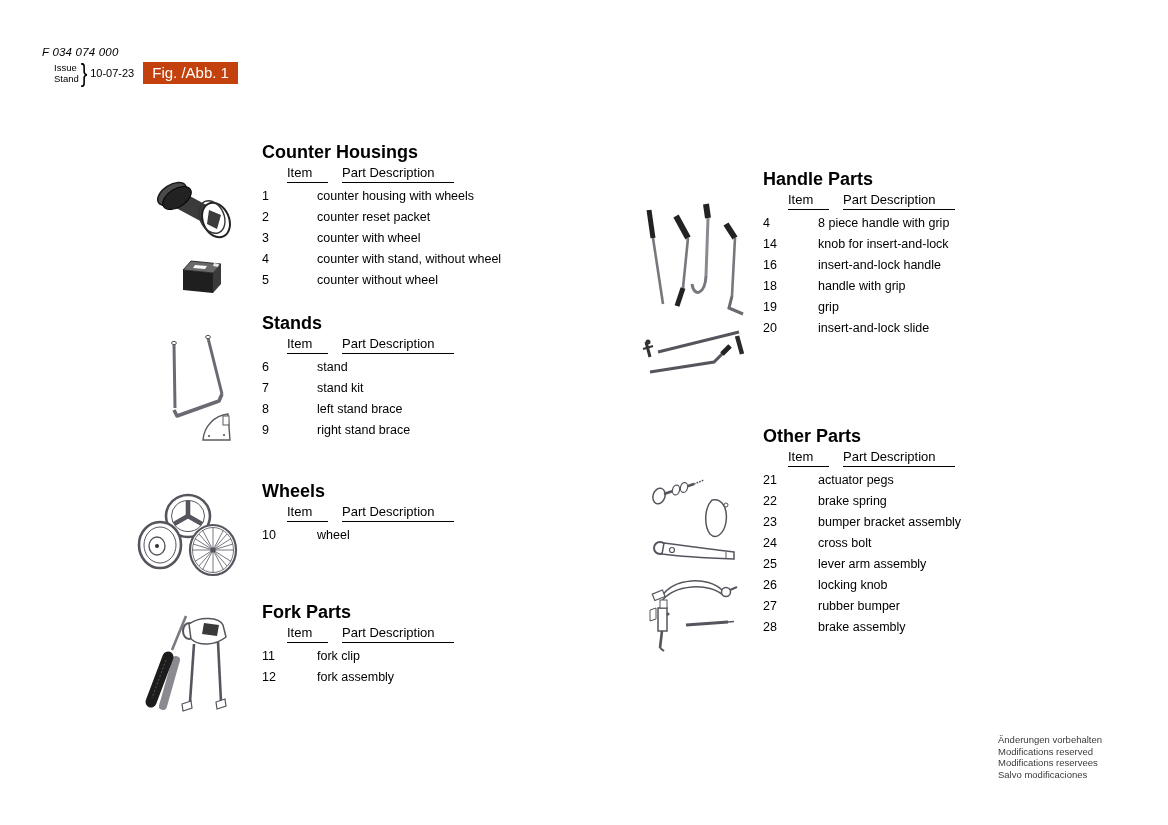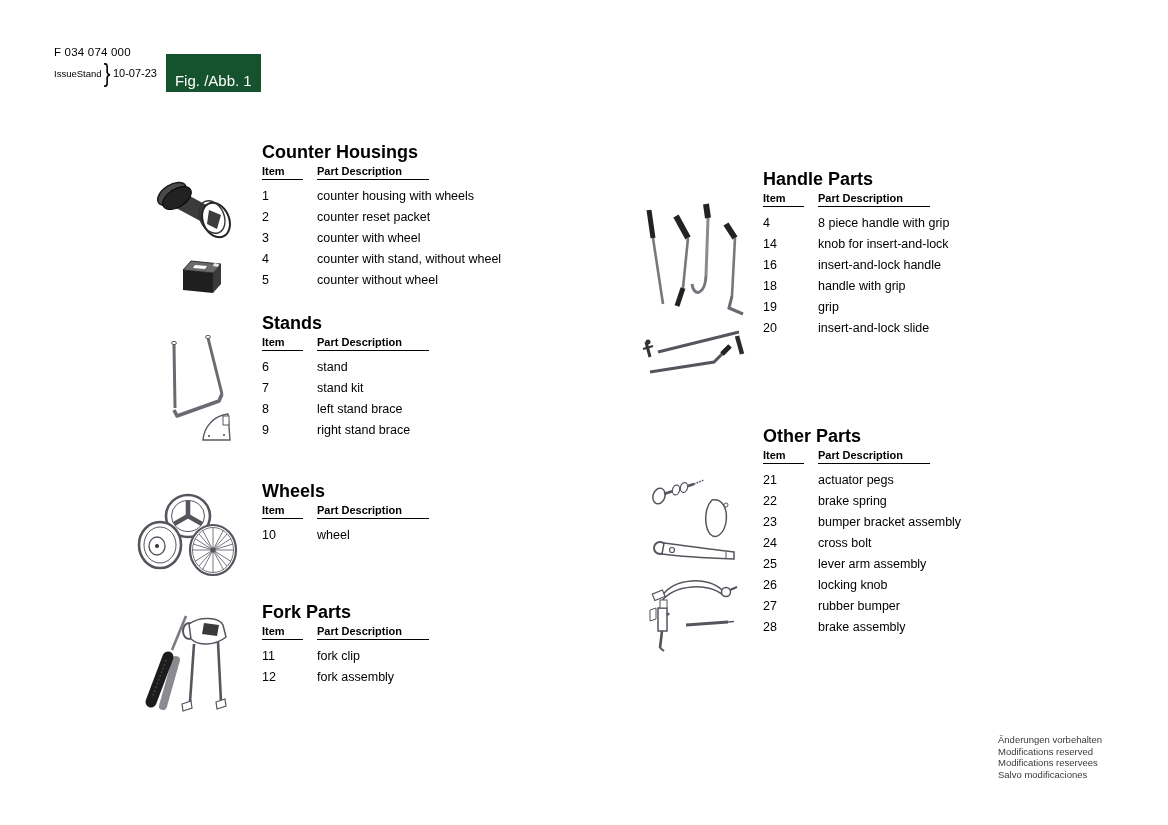--- a/index.html
+++ b/index.html
@@ -9,39 +9,39 @@
     width: 1168px;
     height: 825px;
     background: #ffffff;
     font-family: "Liberation Sans", sans-serif;
     color: #000;
     overflow: hidden;
   }
 
   
   .part-number {
-    position: absolute; left: 54px; top: 46px;
-    font-size: 11.5px; letter-spacing: 0.2px;
+    position: absolute; left: 42px; top: 46px;
+    font-size: 11.5px; letter-spacing: 0.2px; font-style: italic;
   }
   .issue-line {
     position: absolute; left: 54px; top: 60px;
     display: flex; align-items: center; height: 26px;
   }
-  .issue-stand { display: flex; flex-direction: row; font-size: 9.5px; line-height: 11px; }
+  .issue-stand { display: flex; flex-direction: column; font-size: 9.5px; line-height: 11px; }
   .brace { font-size: 25px; font-weight: 200; margin: 0 2px 0 1px; transform: scaleX(0.8); }
   .issue-date { font-size: 11px; margin-right: 9px; }
   .fig-label {
-    background: #14532d; color: #fff;
-    font-size: 15px; padding: 18px 9px 3px 9px;
+    background: #c2410c; color: #fff;
+    font-size: 15px; padding: 2px 9px 3px 9px;
   }
 
   
   .parts-section { position: absolute; }
   .section-title { margin: 0 0 4px 0; font-size: 18px; font-weight: bold; line-height: 17px; }
-  .col-headers { font-size: 11px; font-weight: bold; height: 19px; white-space: nowrap; }
+  .col-headers { font-size: 13px; font-weight: normal; height: 19px; white-space: nowrap; margin-left: 25px; }
   .hdr-item {
     display: inline-block; width: 41px; margin-right: 14px;
     border-bottom: 1.7px solid #000; padding-bottom: 2px;
   }
   .hdr-desc {
     display: inline-block; min-width: 112px;
     border-bottom: 1.7px solid #000; padding-bottom: 2px;
   }
   .rows { margin-top: 2px; }
   .row { height: 21px; line-height: 21px; font-size: 12.5px; white-space: nowrap; }

